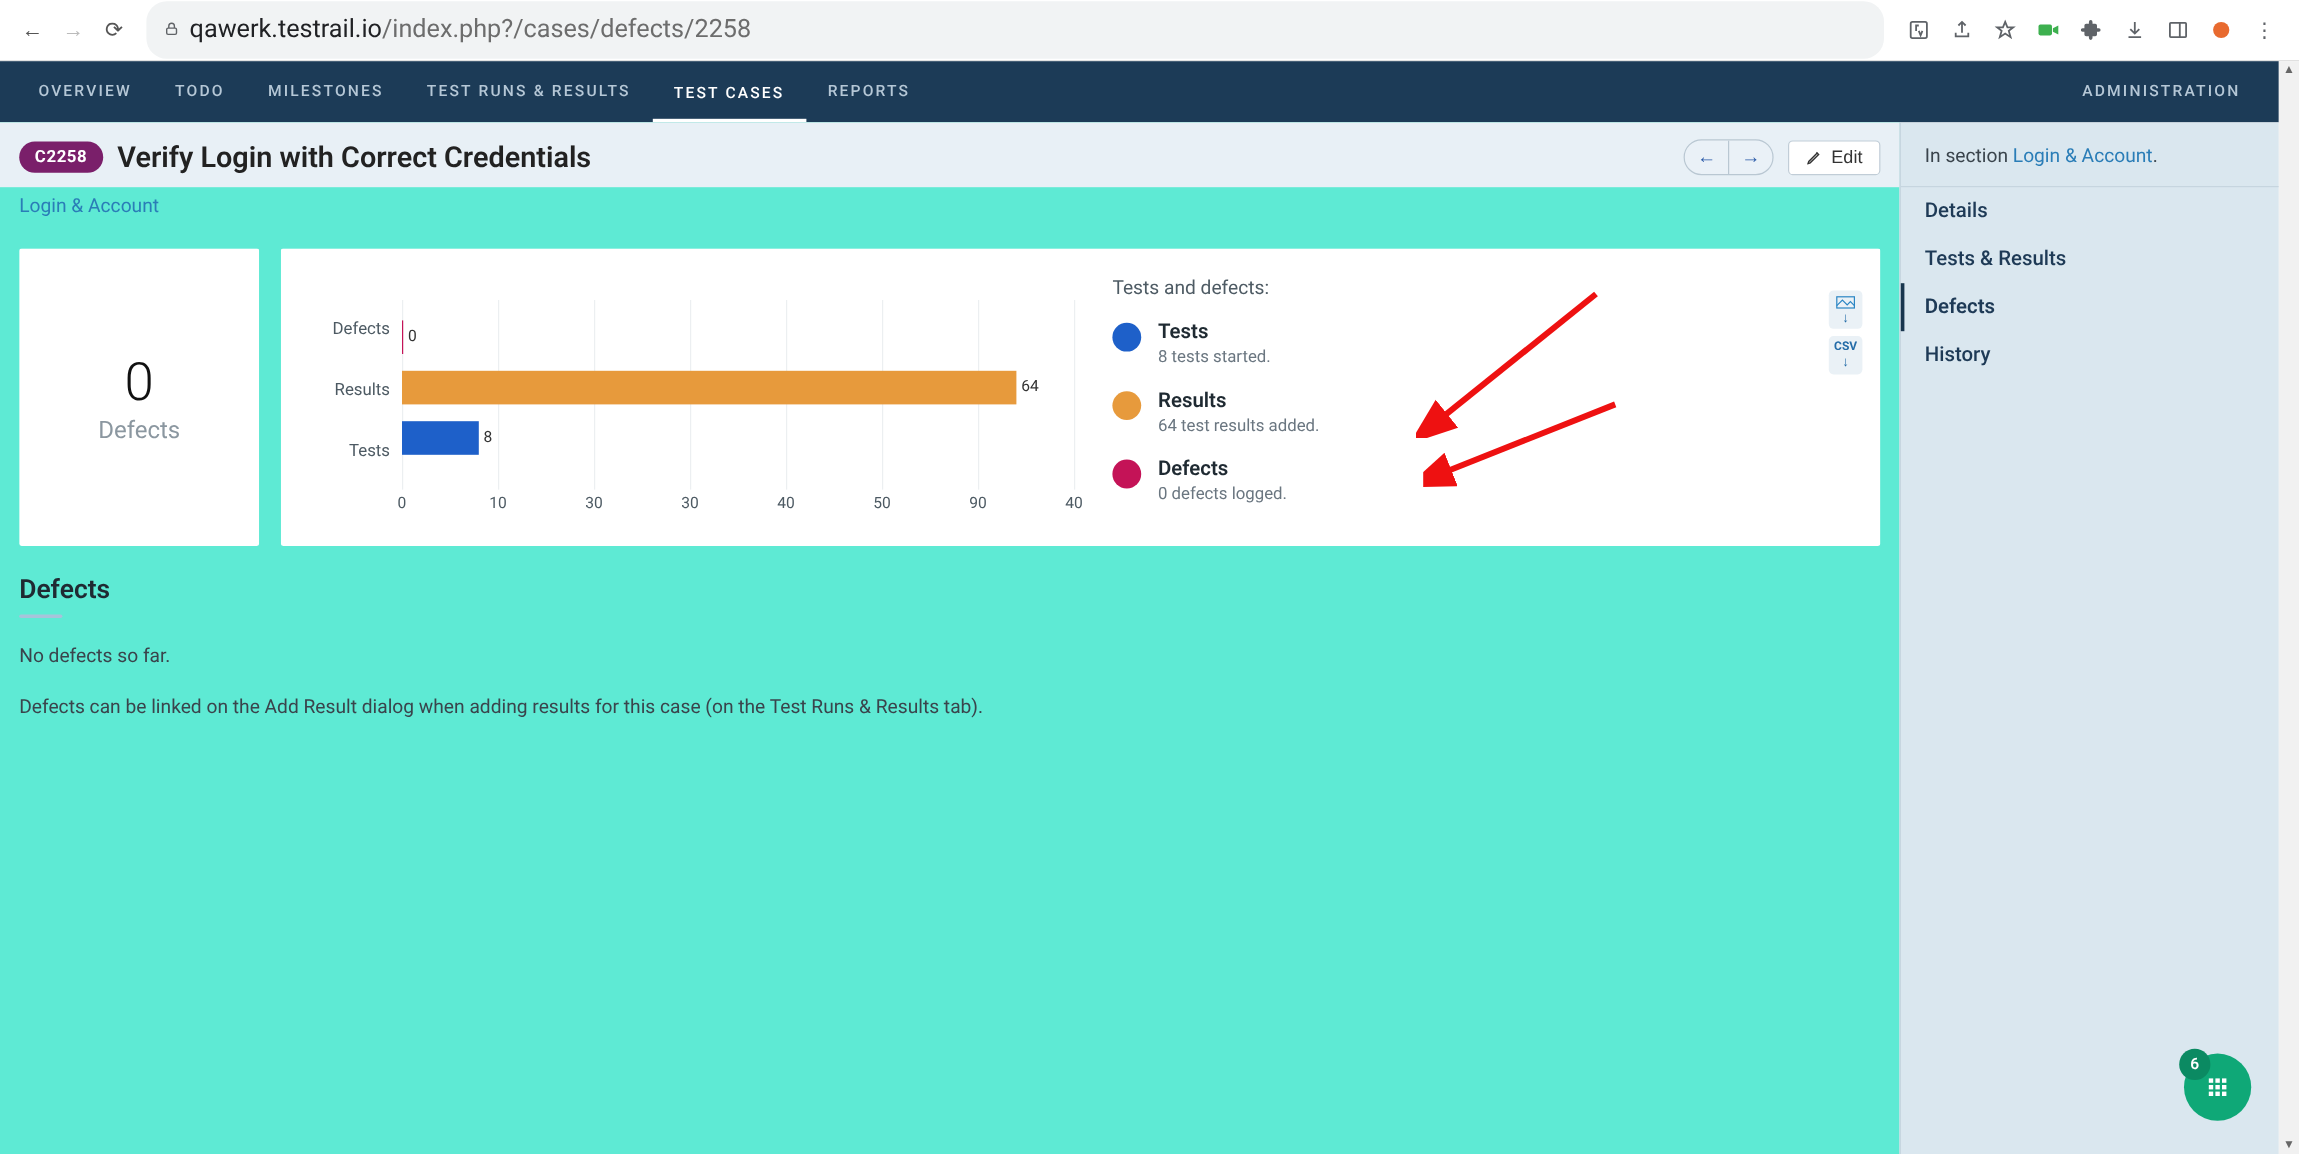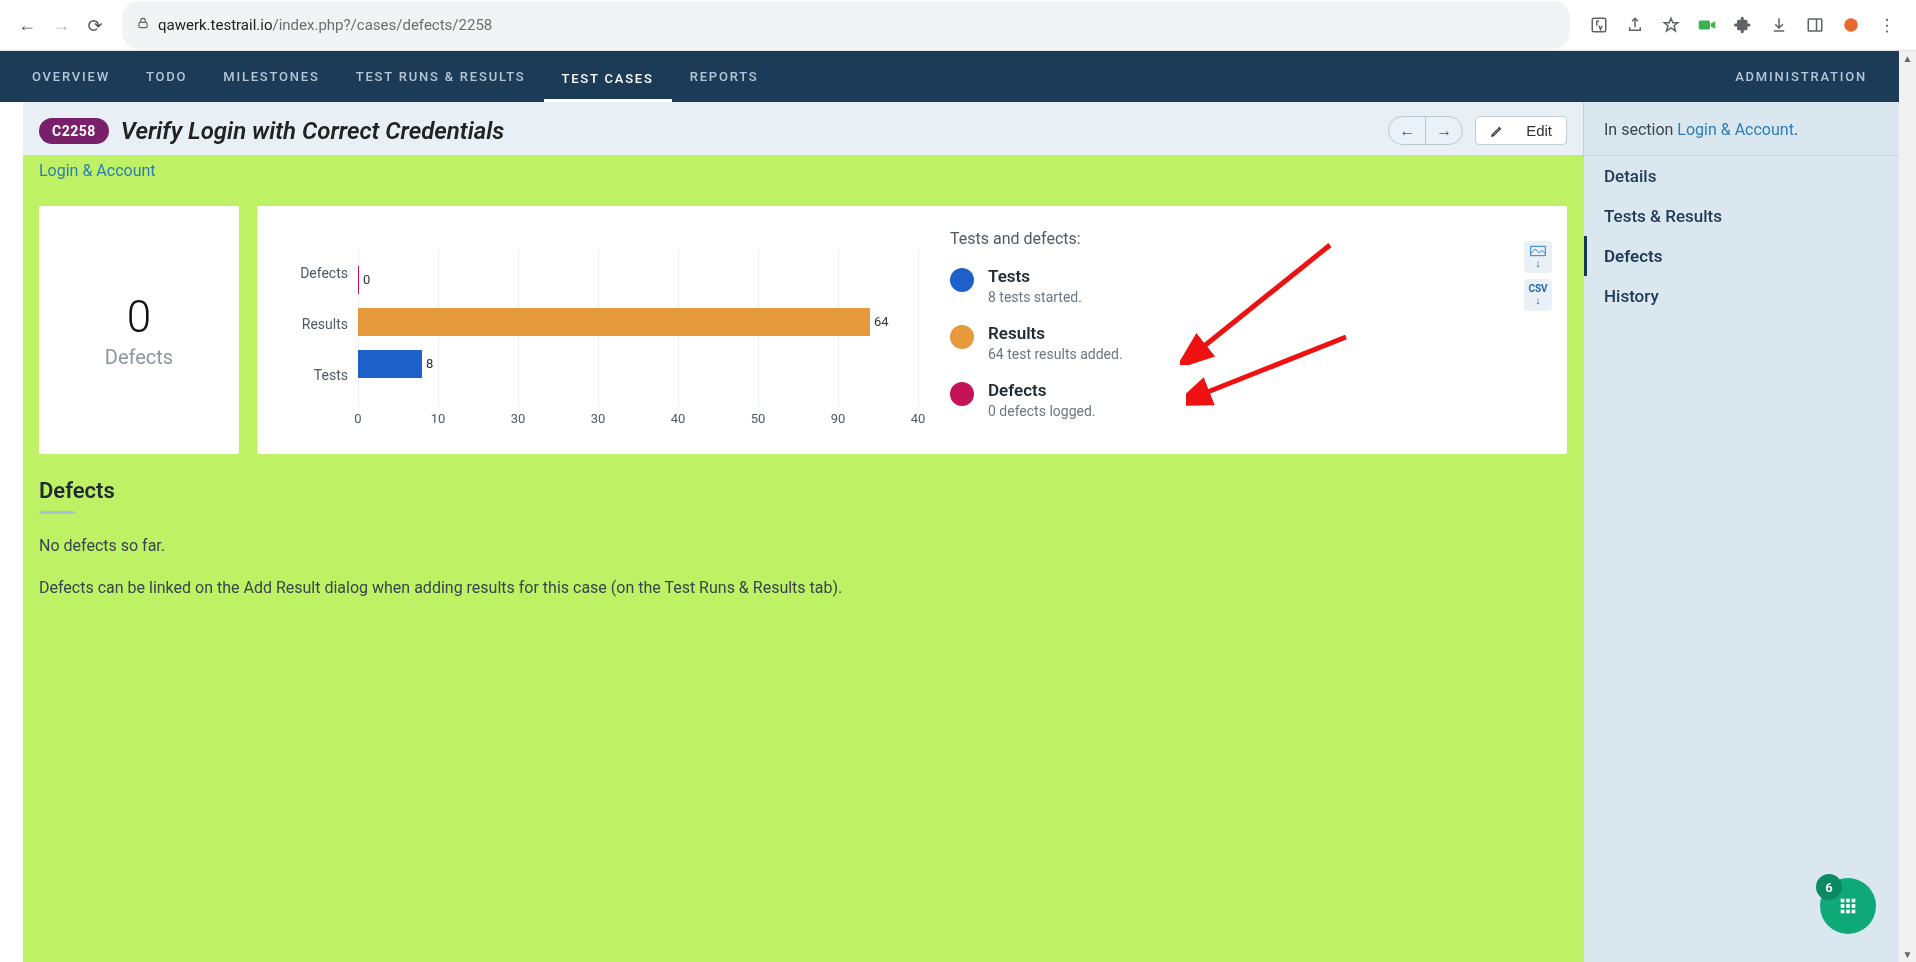--- a/index.html
+++ b/index.html
@@ -23,21 +23,21 @@
   }
   .nav-btn {
     width: 34px; height: 34px; display:flex;align-items:center;justify-content:center;
     border-radius: 50%; color:#555; font-size:18px; cursor:pointer;
   }
   .nav-btn.disabled { color:#bbb; }
   .url-bar {
     flex: 1; height: 48px; margin: 0 10px;
     background:#f1f3f4; border-radius:17px;
     display:flex; align-items:center; padding:0 14px;
-    color:#555; font-size:15px;
+    color:#555; font-size:21px;
   }
   .url-lock { margin-right:8px; color:#606367; }
   .url-host { color:#202124; }
   .url-path { color:#6d6d6d; }
   .toolbar-icons { display:flex; align-items:center; gap:14px; padding:0 8px; }
   .ti { width:22px;height:22px;display:flex;align-items:center;justify-content:center;color:#5f6368;font-size:17px; }
 
   .app-viewport {
     display:flex;
     height:911px;
@@ -68,43 +68,43 @@
     color:#b5c7d6; font-size:13px; letter-spacing:1.8px; font-weight:500;
     padding:0 18px; height:100%; display:flex;align-items:center;
     white-space:nowrap;
   }
   .tab.active{
     color:#fff; border-bottom:3px solid #fff; padding-top:7px;
   }
   .nav-spacer{flex:1;}
 
   .content-row{display:flex; flex:1; min-height:0;}
-  .main-col{flex:1; background:#bef264; padding:0; min-width:0;margin-left:23px;}
+  .main-col{flex:1; background:#5eead4; padding:0; min-width:0;}
   .side-col{width:316px; background:#d9e6ef; background:#dae7ef; border-left:1px solid #c2d2dd;}
 
   .page-header{
     display:flex;align-items:center;gap:12px;
     padding:14px 16px 10px 16px;
     background:#e8f0f6;
   }
   .case-id-badge{
     background:#7a1f6a; color:#fff; font-weight:700;
     font-size:14px; padding:5px 13px; border-radius:14px; letter-spacing:.5px;
   }
-  .case-title{ font-size:24px; color:#222; font-weight:600;font-style:italic;}
+  .case-title{ font-size:24px; color:#222; font-weight:600;}
   .ph-spacer{flex:1;}
   .nav-arrows{
     display:flex; border:1px solid #b9c7d2; border-radius:16px;
     overflow:hidden; background:#eaf1f7;
   }
   .nav-arrows span{padding:4px 10px;font-size:16px;color:#2a5aa8;}
   .nav-arrows span+span{border-left:1px solid #b9c7d2;}
   .edit-btn{
     border:1px solid #c1cdd7; border-radius:4px; background:#fff;
-    padding:5px 14px; font-size:15px; display:flex;align-items:center;gap:22px;
+    padding:5px 14px; font-size:15px; display:flex;align-items:center;gap:7px;
     color:#333;
   }
 
   .breadcrumb{
     padding:6px 16px 26px 16px;
     color:#2a7db7; font-size:16px;
   }
   .breadcrumb a{color:#2a7db7;text-decoration:none;}
 
   .cards-row{display:flex; gap:18px; padding:0 16px;}

